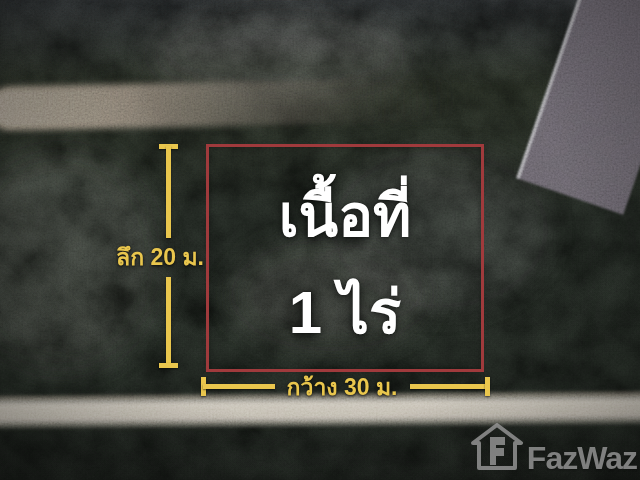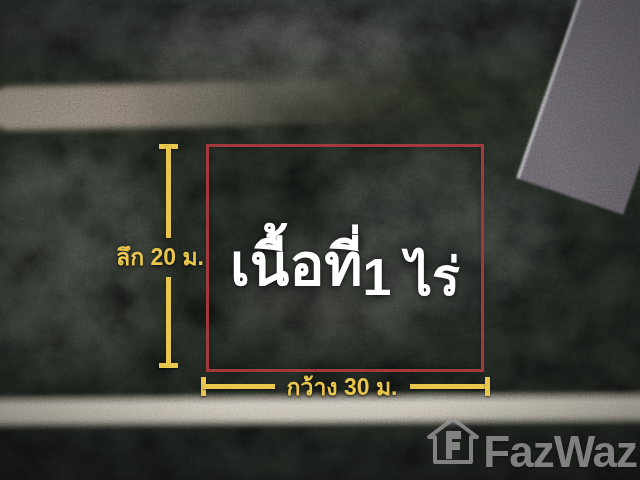--- a/index.html
+++ b/index.html
@@ -43,26 +43,26 @@
   }
 
   
   .plot-outline{
     position:absolute;left:206px;top:144px;width:272px;height:222px;
     border:3px solid var(--plot_outline,#a03a3c);
     box-shadow:0 0 6px rgba(0,0,0,.35) inset;
   }
   .area-label{
     position:absolute;left:206px;top:144px;width:278px;height:228px;
-    display:flex;align-items:center;justify-content:center;
+    display:flex;flex-direction:column;align-items:center;justify-content:center;
     color:var(--area_text,#ffffff);font-weight:bold;text-align:center;
     text-shadow:0 2px 8px rgba(0,0,0,.65),0 0 2px rgba(0,0,0,.5);
   }
   .area-line1{font-size:58px;line-height:1.0;margin-top:14px;}
-  .area-line2{font-size:52px;line-height:1.0;margin-top:38px;}
+  .area-line2{font-size:60px;line-height:1.0;margin-top:38px;}
 
   .dim{position:absolute;background:var(--dimension_yellow,#e9c64d);box-shadow:0 1px 2px rgba(0,0,0,.55);}
   .dim-label{
     position:absolute;color:var(--dimension_yellow,#e9c64d);font-weight:bold;font-size:23px;
     white-space:nowrap;transform:translate(-50%,-50%);
     text-shadow:0 1px 3px rgba(0,0,0,.8);
   }
   
   .v-cap-top   {left:159px;top:144px;width:19px;height:5px;}
   .v-seg-upper {left:166px;top:146px;width:5px;height:92px;}
@@ -76,21 +76,21 @@
   .h-cap-right {left:485px;top:377px;width:5px;height:19px;}
   .width-label {left:342px;top:387px;}
 
   
   .watermark{
     position:absolute;right:3px;bottom:6px;display:flex;align-items:center;
     opacity:.78;
   }
   .wm-icon{width:52px;height:48px;margin-right:4px;}
   .wm-text{
-    color:var(--watermark_gray,#9d9d9d);font-size:44px;font-weight:bold;
+    color:var(--watermark_gray,#9d9d9d);font-size:32px;font-weight:bold;
     letter-spacing:-1px;line-height:1;text-shadow:0 1px 2px rgba(0,0,0,.4);margin-top:24px;
   }
 </style>
 </head>
 <body>
 
 <div class="stage">
 
   <div class="layer">
     <div class="patch patch-a"></div>

